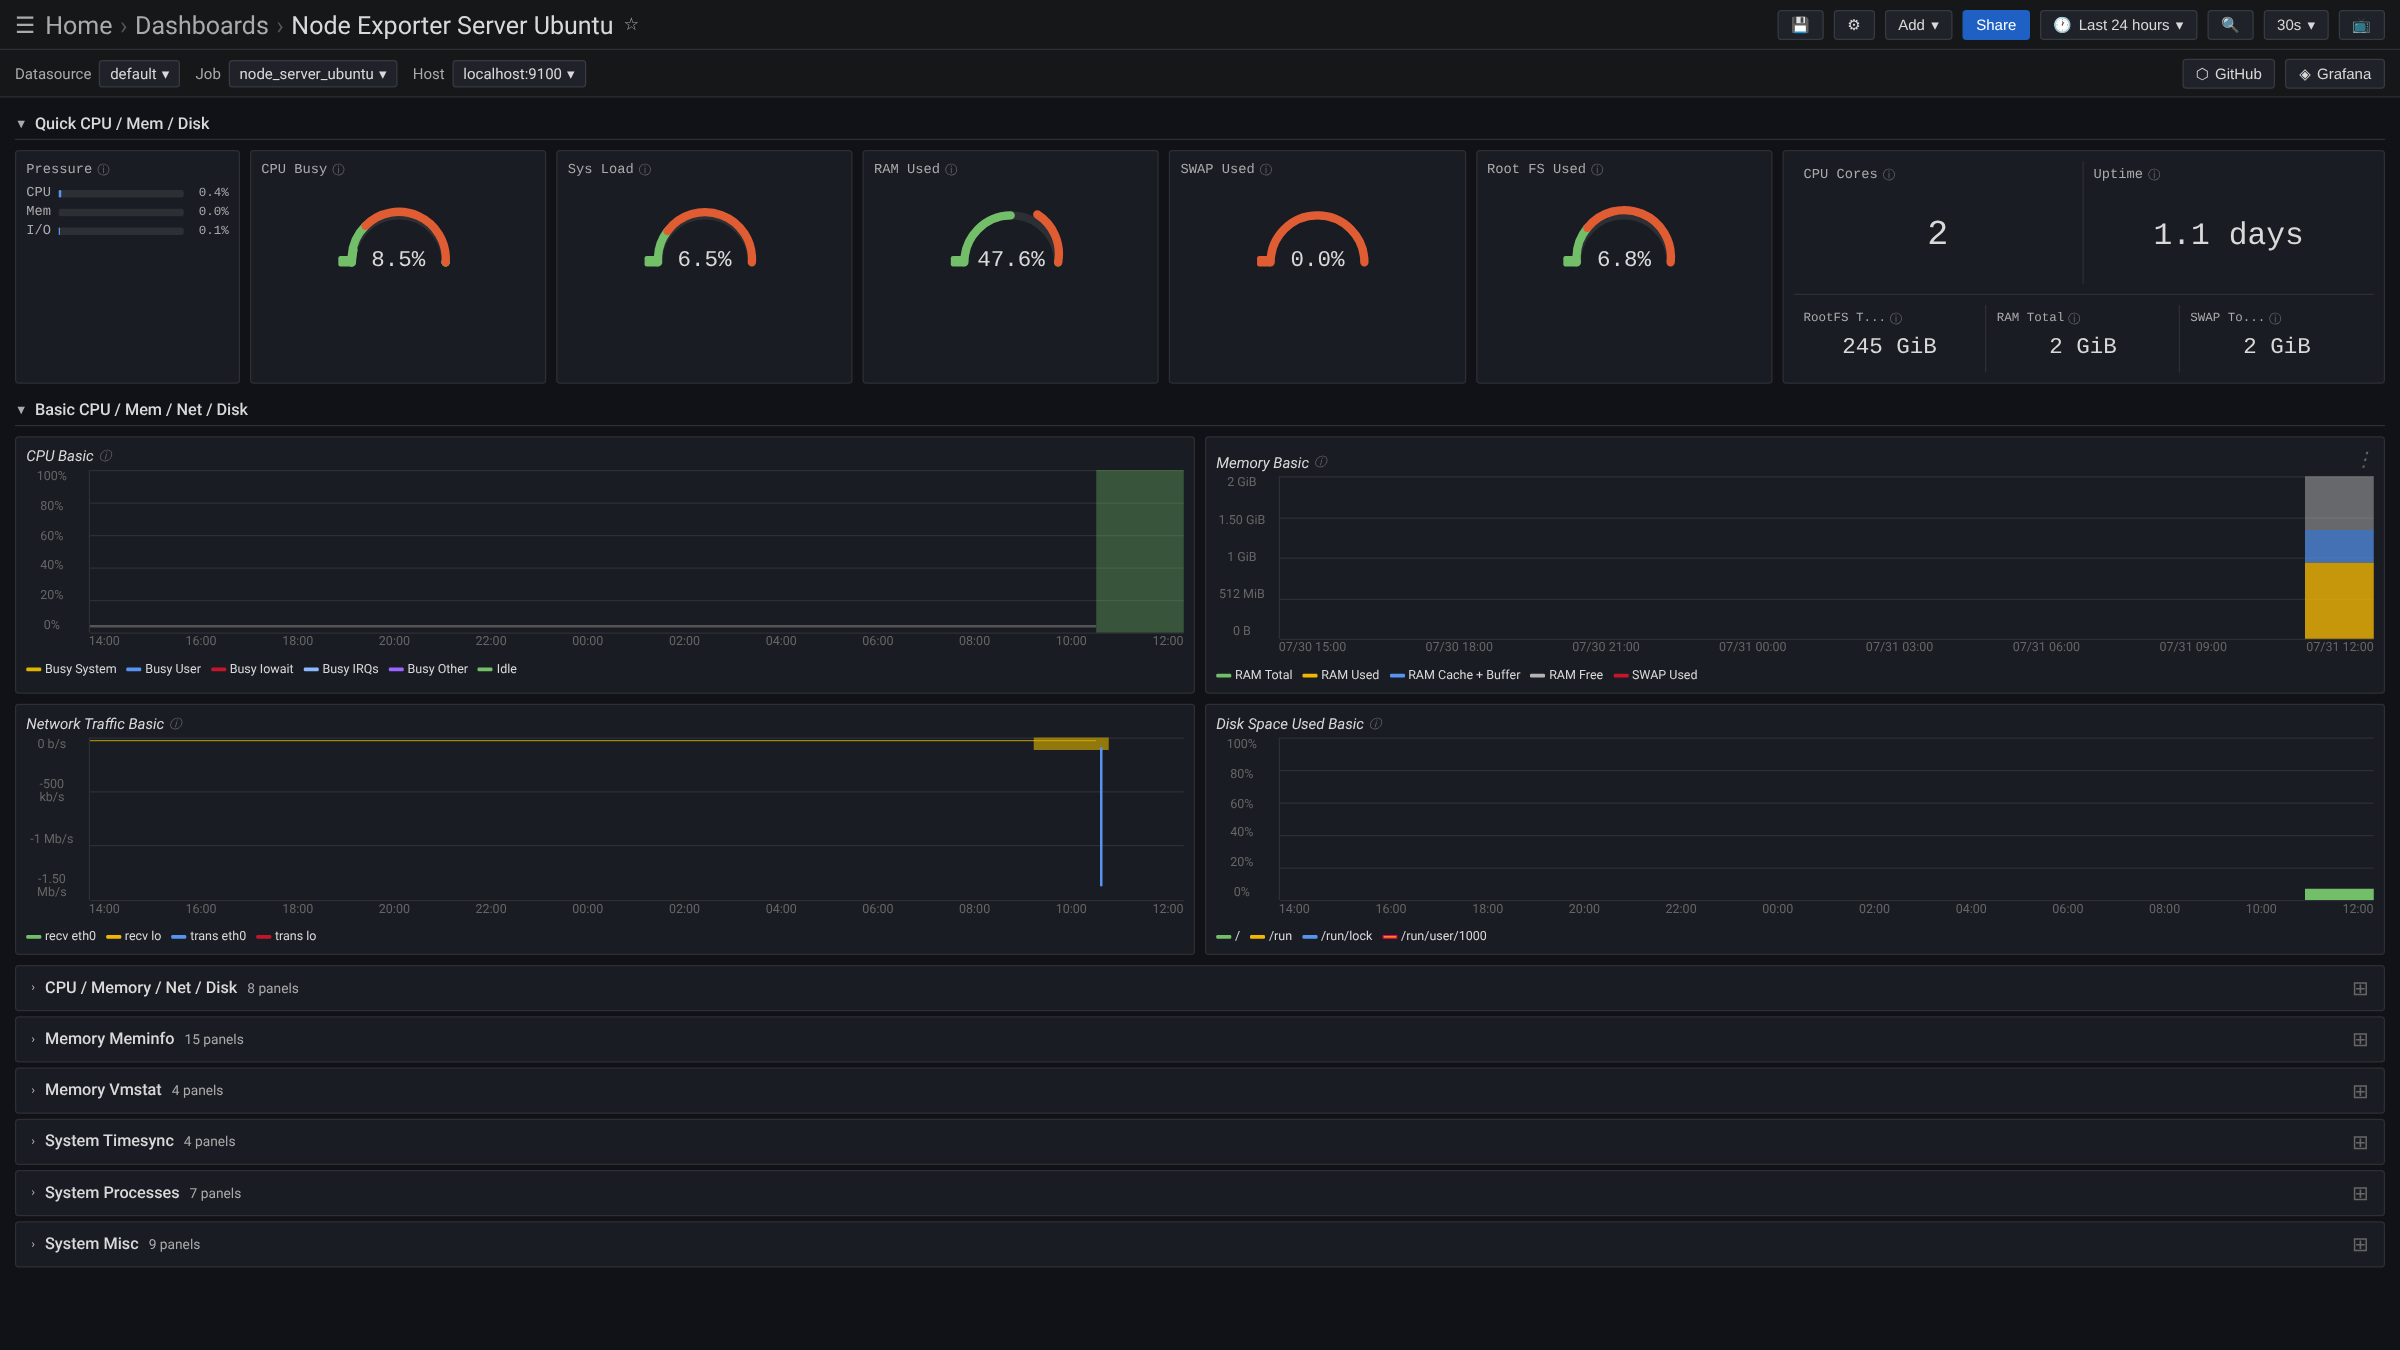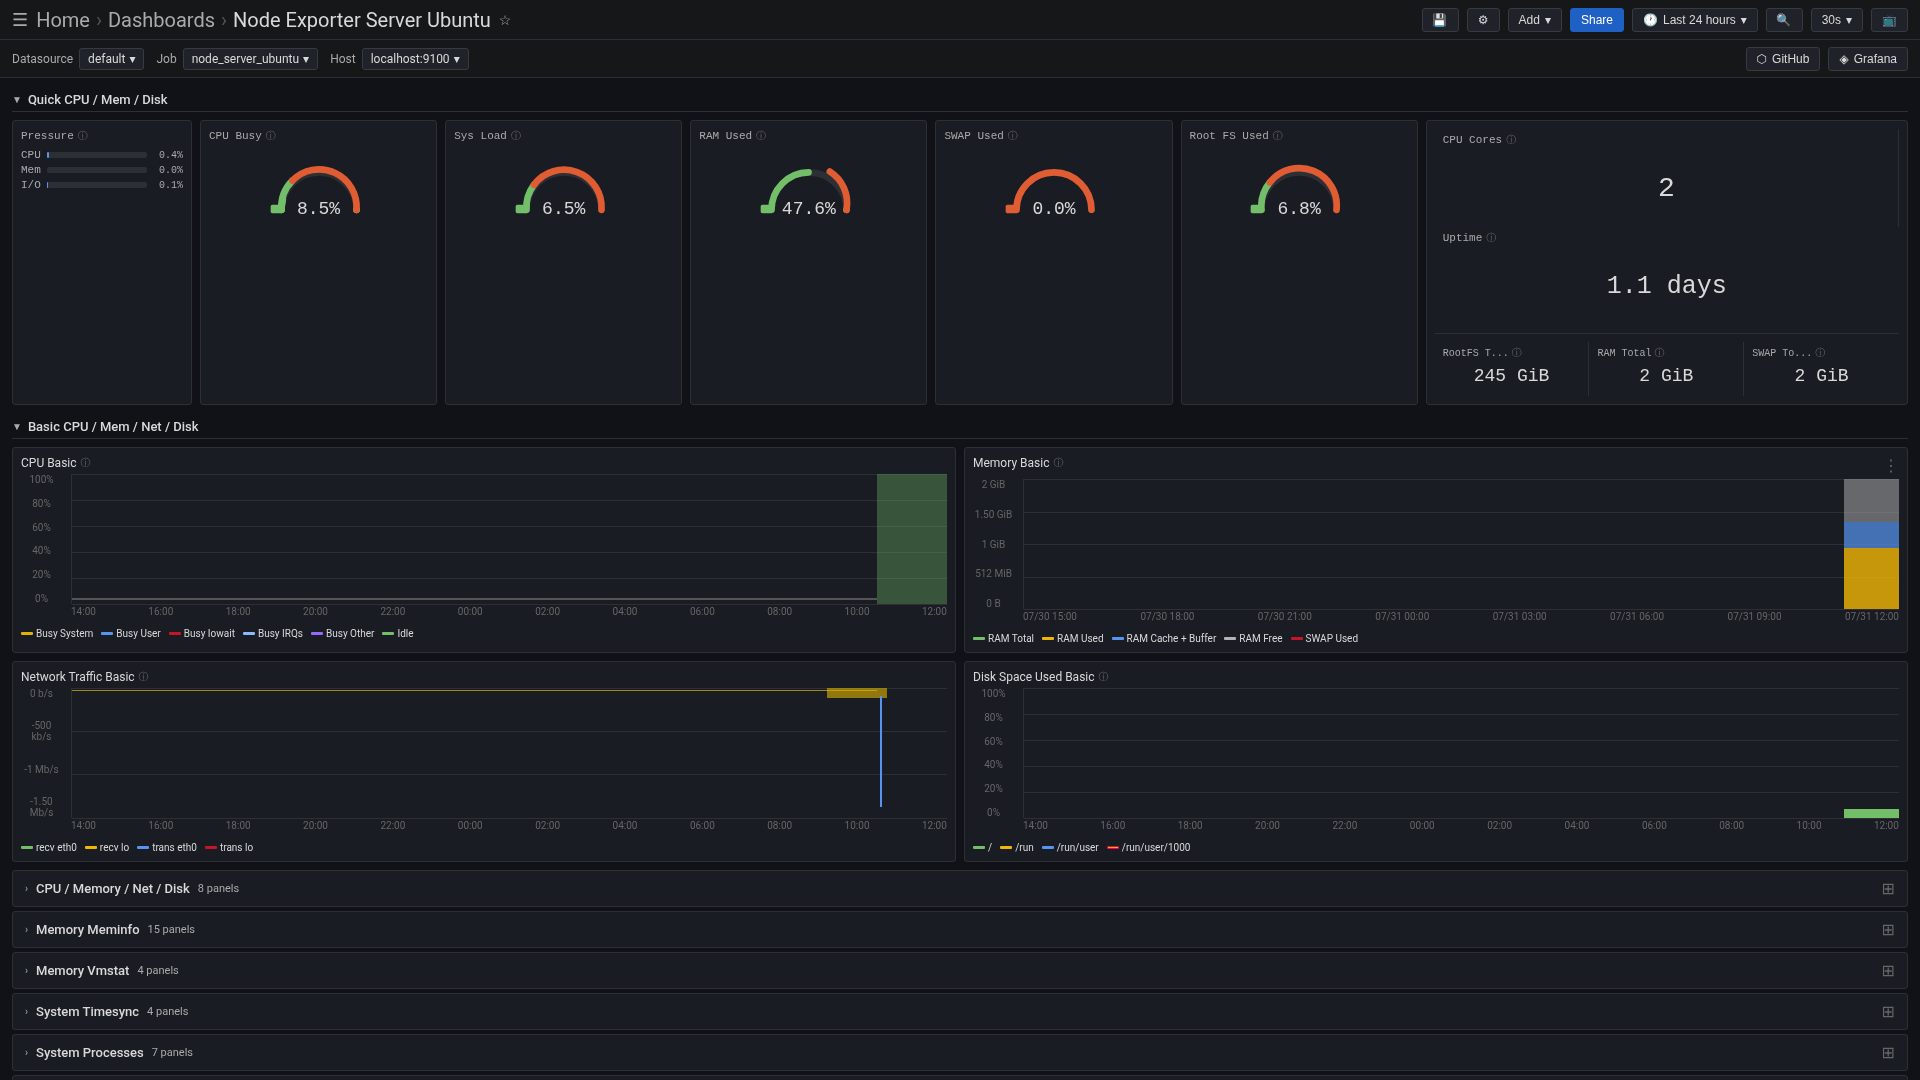--- a/index.html
+++ b/index.html
@@ -52,21 +52,21 @@
     
     
     .single-stat { display: flex; flex-direction: column; align-items: center; justify-content: center; height: 70px; }
     .single-stat-value { font-size: 28px; font-weight: 300; color: #d9d9d9; }
     .stat-cell-label { font-size: 10px; color: #aaa; display: flex; align-items: center; gap: 3px; }
     .stat-cell-value { font-size: 22px; font-weight: 300; text-align: center; padding: 6px 0; }
     
     
     .charts-row { display: grid; grid-template-columns: 1fr 1fr; gap: 8px; margin-bottom: 8px; }
     .chart-panel { background: #1a1c23; border: 1px solid #2c2f33; border-radius: 3px; padding: 8px; }
-    .chart-panel-header { display: flex; align-items: flex-start; justify-content: space-between; margin-bottom: 4px; }
+    .chart-panel-header { display: flex; align-items: flex-end; justify-content: space-between; margin-bottom: 4px; font-style: italic; }
     .chart-panel-title { font-size: 12px; color: #d9d9d9; display: flex; align-items: center; gap: 4px; }
     .chart-more { color: #666; cursor: pointer; font-size: 16px; }
     .chart-area { position: relative; height: 150px; }
     .chart-legend { display: flex; flex-wrap: wrap; gap: 8px; margin-top: 4px; font-size: 10px; }
     .legend-item { display: flex; align-items: center; gap: 3px; }
     .legend-dot { width: 12px; height: 3px; border-radius: 1px; }
     
     
     .y-axis { position: absolute; left: 0; top: 0; bottom: 20px; width: 45px; display: flex; flex-direction: column; justify-content: space-between; font-size: 10px; color: #666; text-align: center; padding-right: 4px; }
     .chart-inner { position: absolute; left: 50px; right: 0; top: 0; bottom: 20px; border-left: 1px solid #2c2f33; }
@@ -272,21 +272,21 @@
           <path d="M 15 60 A 45 45 0 0 1 105 60" fill="none" stroke="#2c2f33" stroke-width="8" stroke-linecap="round"></path>
           <path d="M 15 60 A 45 45 0 0 1 25 27" fill="none" stroke="#73bf69" stroke-width="8" stroke-linecap="round"></path>
           <path d="M 25 27 A 45 45 0 0 1 105 60" fill="none" stroke="#e05c33" stroke-width="8" stroke-linecap="round"></path>
           <rect x="2" y="54" width="14" height="10" rx="2" fill="#73bf69"></rect>
         </svg>
         <div class="gauge-value" style="margin-top:-20px;font-size:18px;">6.8%</div>
       </div>
     </div>
 
     <div class="stat-panel" style="grid-column: span 2;">
-      <div style="display:grid; grid-template-columns:1fr; gap:0; border-bottom: 1px solid #2c2f33; padding-bottom:8px; margin-bottom:8px;">
+      <div style="display:grid; grid-template-columns:1fr 1fr; gap:0; border-bottom: 1px solid #2c2f33; padding-bottom:8px; margin-bottom:8px;">
         <div style="padding:4px 8px; border-right:1px solid #2c2f33;">
           <div class="stat-panel-title">
             <span>CPU Cores</span>
             <span class="info-icon">ⓘ</span>
           </div>
           <div class="single-stat">
             <span class="single-stat-value">2</span>
           </div>
         </div>
         <div style="padding:4px 8px;">
@@ -579,21 +579,21 @@
         <div class="legend-item">
           <div class="legend-dot" style="background:#73bf69;"></div>
           <span>/</span>
         </div>
         <div class="legend-item">
           <div class="legend-dot" style="background:#f2b705;"></div>
           <span>/run</span>
         </div>
         <div class="legend-item">
           <div class="legend-dot" style="background:#5794f2;"></div>
-          <span>/run/user</span>
+          <span>/run/lock</span>
         </div>
         <div class="legend-item">
           <div class="legend-dot" style="background:#f2b705; border: 1px solid #e05;"></div>
           <span>/run/user/1000</span>
         </div>
       </div>
     </div>
   </div>
 
   <div id="collapsible-sections">

